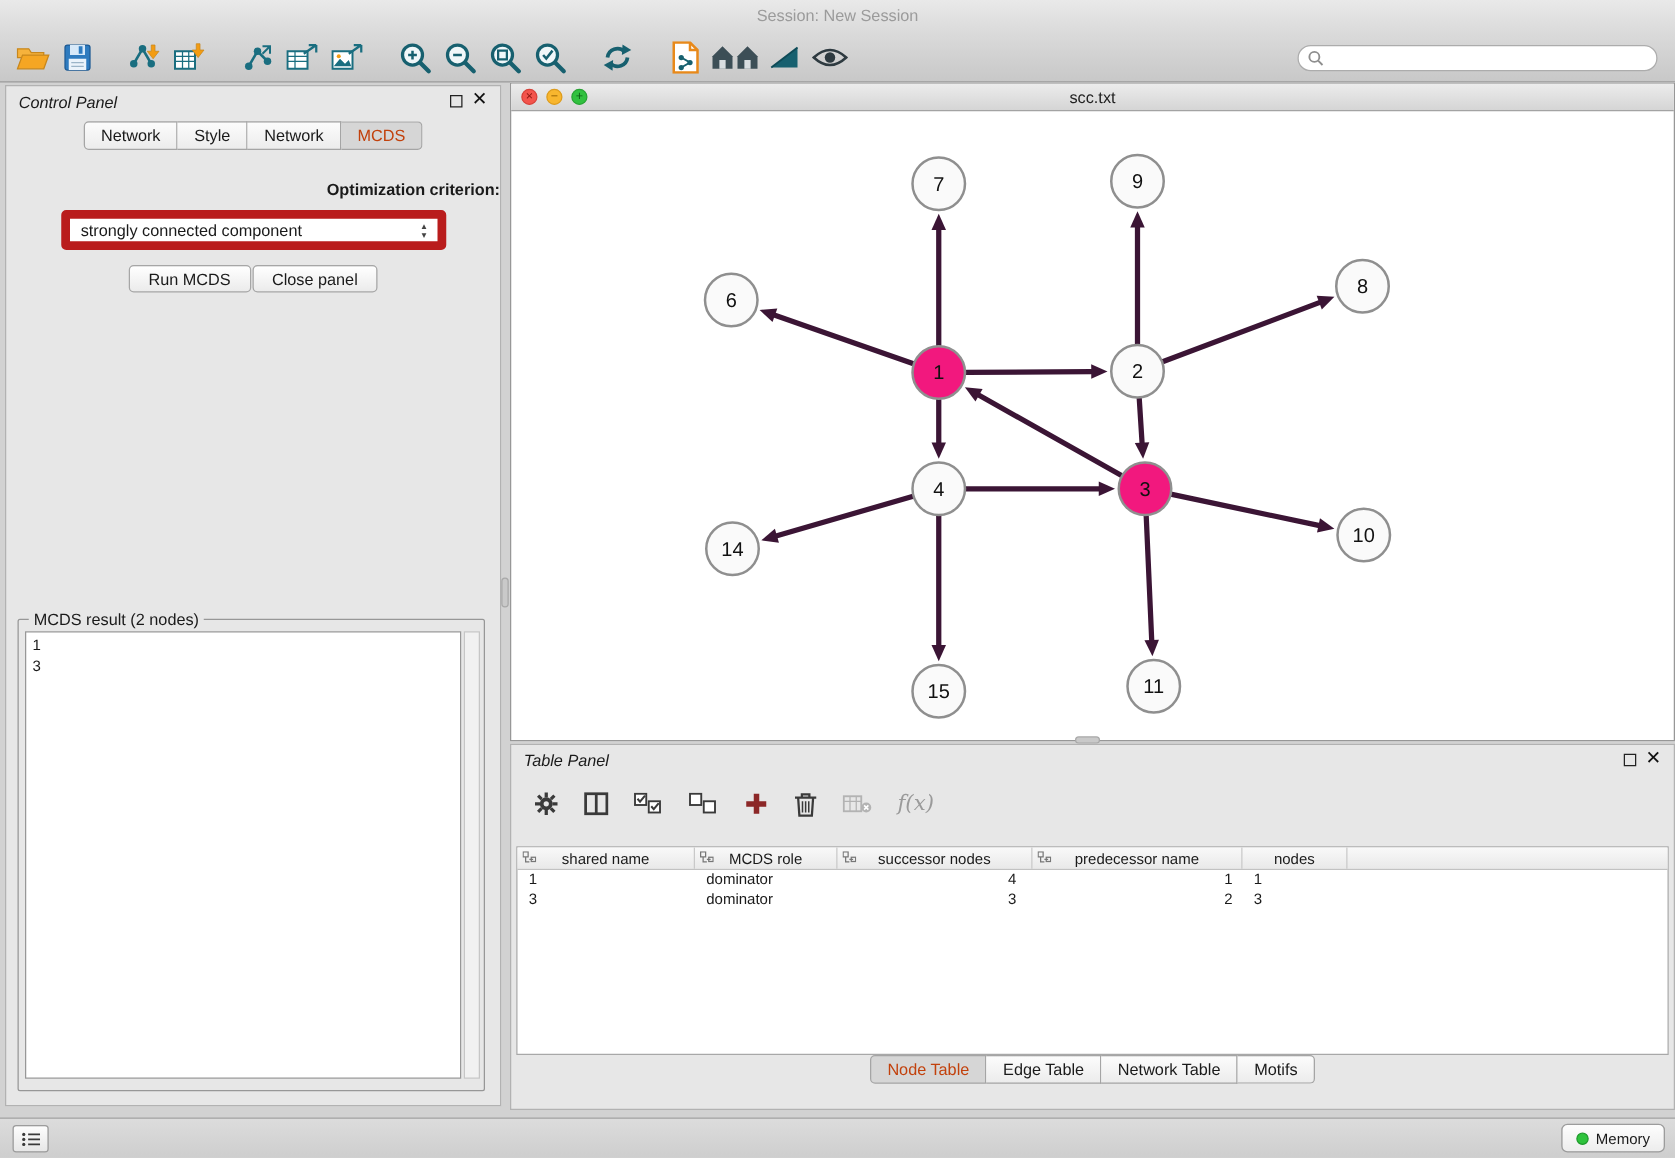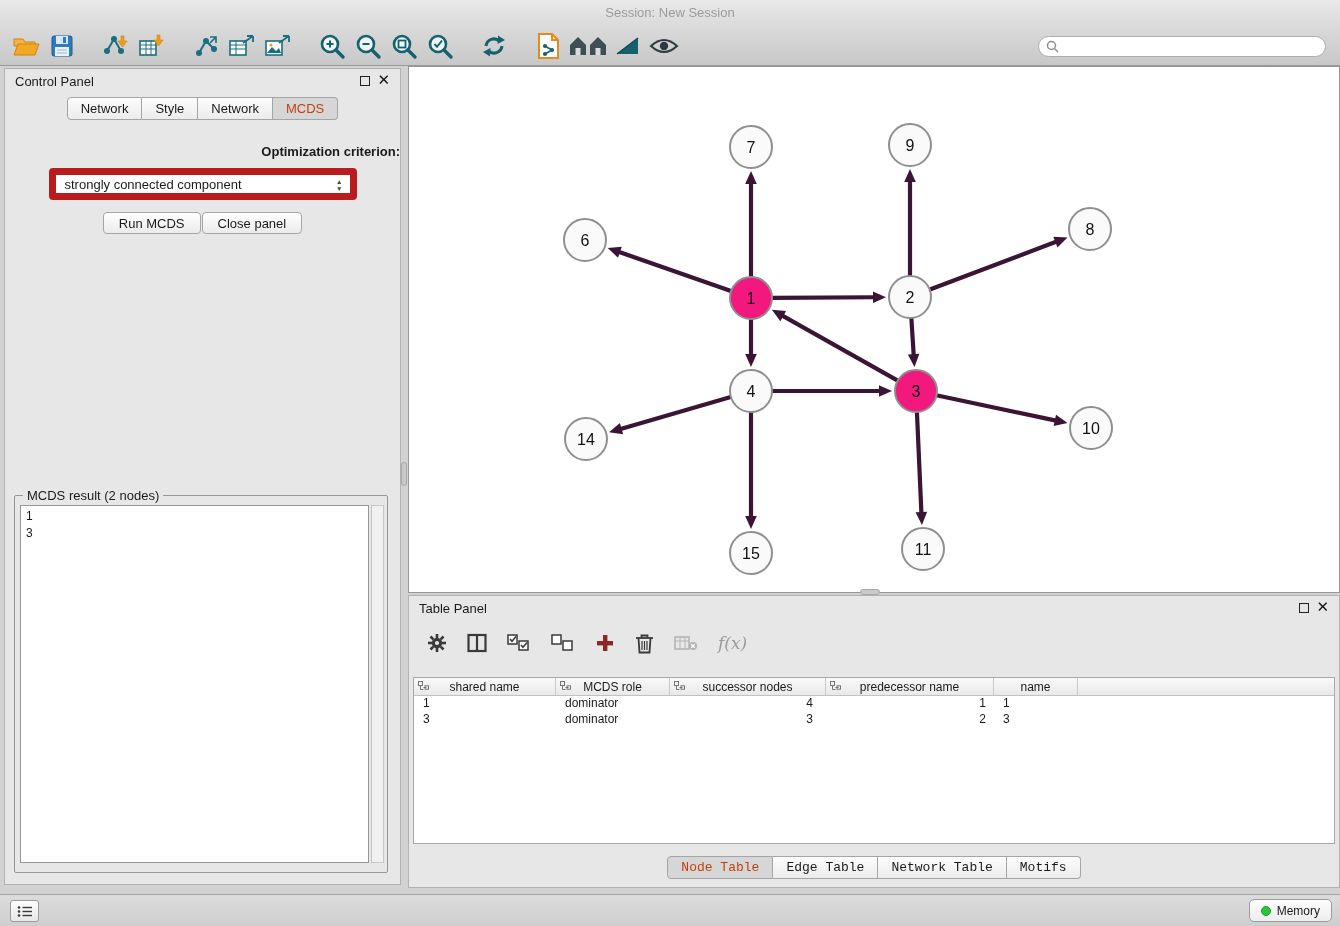--- a/index.html
+++ b/index.html
@@ -34,21 +34,21 @@
     background:#fff; border:1px solid #acacac; border-radius:11px;
     display:flex; align-items:center; padding-left:7px;
   }
   #search-box input { border:none; outline:none; background:transparent; flex:1; font-size:12px; font-family:inherit; }
 
   
   #control-panel {
     position:absolute; left:4px; top:68px; width:397px; height:817px;
     background:#e7e7e7; border:1px solid #b2b2b2;
   }
-  .panel-header { height:24px; position:relative; }
+  .panel-header { height:24px; position:relative;font-style:italic; }
   .panel-title { position:absolute; left:10px; top:5px; font-size:13px; }
   .float-icon { position:absolute; right:30px; top:7px; width:10px; height:10px; border:1.5px solid #222; background:transparent; }
   .close-icon { position:absolute; right:10px; top:3px; font-size:15px; font-weight:bold; color:#111; line-height:16px; }
   .tabbar { display:flex; justify-content:center;align-items:center; }
   #control-panel .tabbar { margin-top:4px; }
   .tab {
     font-size:13px; padding:3px 13px;
     background:linear-gradient(#fcfcfc,#ececec);
     border:1px solid #a5a5a5; border-left-width:0; color:#1a1a1a; cursor:default;
   }
@@ -133,21 +133,21 @@
     border-right:1px solid #c9c9c9; color:#1a1a1a; cursor:default;
   }
   .tp-th .sort { position:absolute; left:4px; top:3px; }
   .c1{width:142px}.c2{width:114px}.c3{width:156px}.c4{width:168px}.c5{width:84px}
   .cfill{flex:1; border-right:none;}
   .tp-row { display:flex; height:16px; font-size:12px; }
   .tp-td { overflow:hidden; white-space:nowrap; }
   .al { text-align:left; padding-left:9px; }
   .ar { text-align:right; padding-right:13px; }
   .ar2 { text-align:right; padding-right:8px; }
-  .tp-tabbar { position:absolute; bottom:8px; left:0; right:0; display:flex; justify-content:center;font-family:Liberation Mono, monospace; }
+  .tp-tabbar { position:absolute; bottom:20px; left:0; right:0; display:flex; justify-content:center; }
 
   
   #statusbar {
     position:absolute; left:0; right:0; bottom:0; height:32px;
     background:linear-gradient(#dcdcdc,#cecece); border-top:1px solid #a3a3a3;
   }
   .sb-left-btn {
     position:absolute; left:10px; top:5px; width:29px; height:22px;
     background:linear-gradient(#fdfdfd,#e7e7e7); border:1px solid #9c9c9c; border-radius:3px;
     display:flex; align-items:center; justify-content:center; cursor:default;
@@ -342,20 +342,28 @@
     <span class="cp-result-legend">MCDS result (2 nodes)</span>
     <div class="cp-result-inner">
       <div>1</div>
       <div>3</div>
     </div>
     <div class="cp-result-scroll"></div>
   </div>
 </div>
 
 <div id="network-panel">
+  <div class="nw-titlebar">
+    <div class="traffic">
+      <span class="light red"></span>
+      <span class="light yellow"></span>
+      <span class="light green"></span>
+    </div>
+    <span class="nw-title">scc.txt</span>
+  </div>
   <div class="nw-canvas">
     <svg id="graph-svg" viewBox="0 0 930 503">
         <g>
           <line x1="342" y1="187" x2="342" y2="95" stroke="#3b1535" stroke-width="4.2" stroke-linecap="round"></line>
           <polygon points="342,82 347.8,95 336.2,95" fill="#3b1535"></polygon>
         </g>
         <g>
           <line x1="321.23121807335133" y1="201.7434376400866" x2="210.92931505845456" y2="163.2042185143998" stroke="#3b1535" stroke-width="4.2" stroke-linecap="round"></line>
           <polygon points="198.65685301088945,158.91624984717825 212.84240877152263,157.7288123701015 209.0162213453865,168.6796246586981" fill="#3b1535"></polygon>
         </g>
@@ -558,21 +566,21 @@
       </div>
       <div class="tp-th c4">
         <svg class="sort" width="11" height="11" viewBox="0 0 11 11">
             <rect x="0.5" y="0.5" width="4" height="4" fill="none" stroke="#777"></rect>
             <path d="M2.5 4.5 v4 h3 M5.5 6.5 h3" fill="none" stroke="#777"></path>
             <rect x="7" y="4.8" width="3.5" height="3.4" fill="none" stroke="#777"></rect>
           </svg>
         <span>predecessor name</span>
       </div>
       <div class="tp-th c5">
-        <span>name</span>
+        <span>nodes</span>
       </div>
       <div class="tp-th cfill"></div>
     </div>
     <div class="tp-row">
       <div class="tp-td c1 al">1</div>
       <div class="tp-td c2 al">dominator</div>
       <div class="tp-td c3 ar">4</div>
       <div class="tp-td c4 ar2">1</div>
       <div class="tp-td c5 al">1</div>
     </div>

